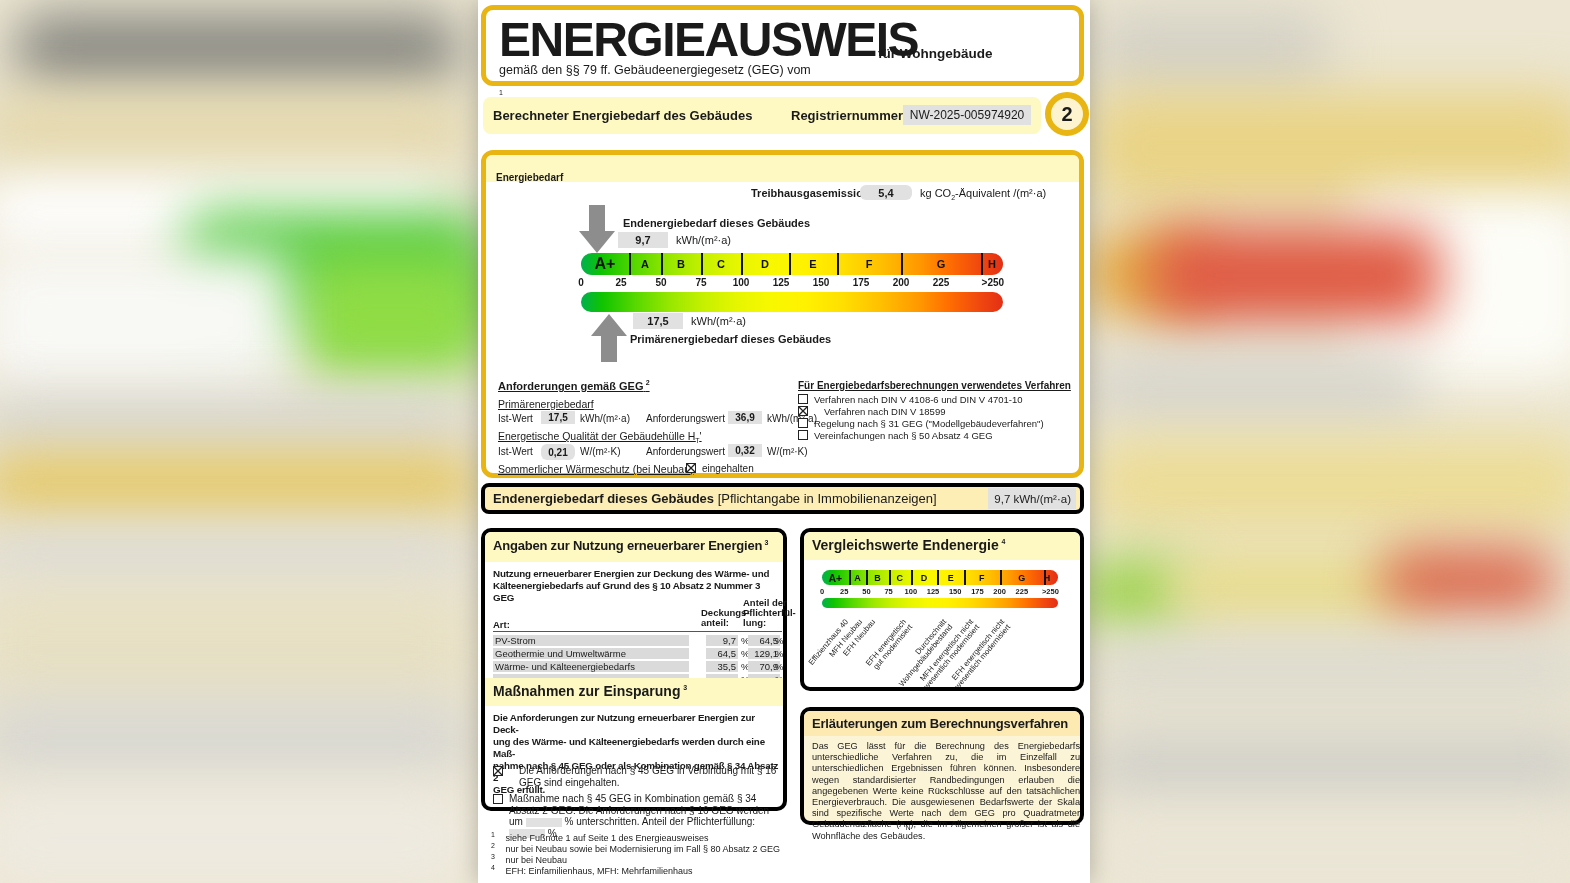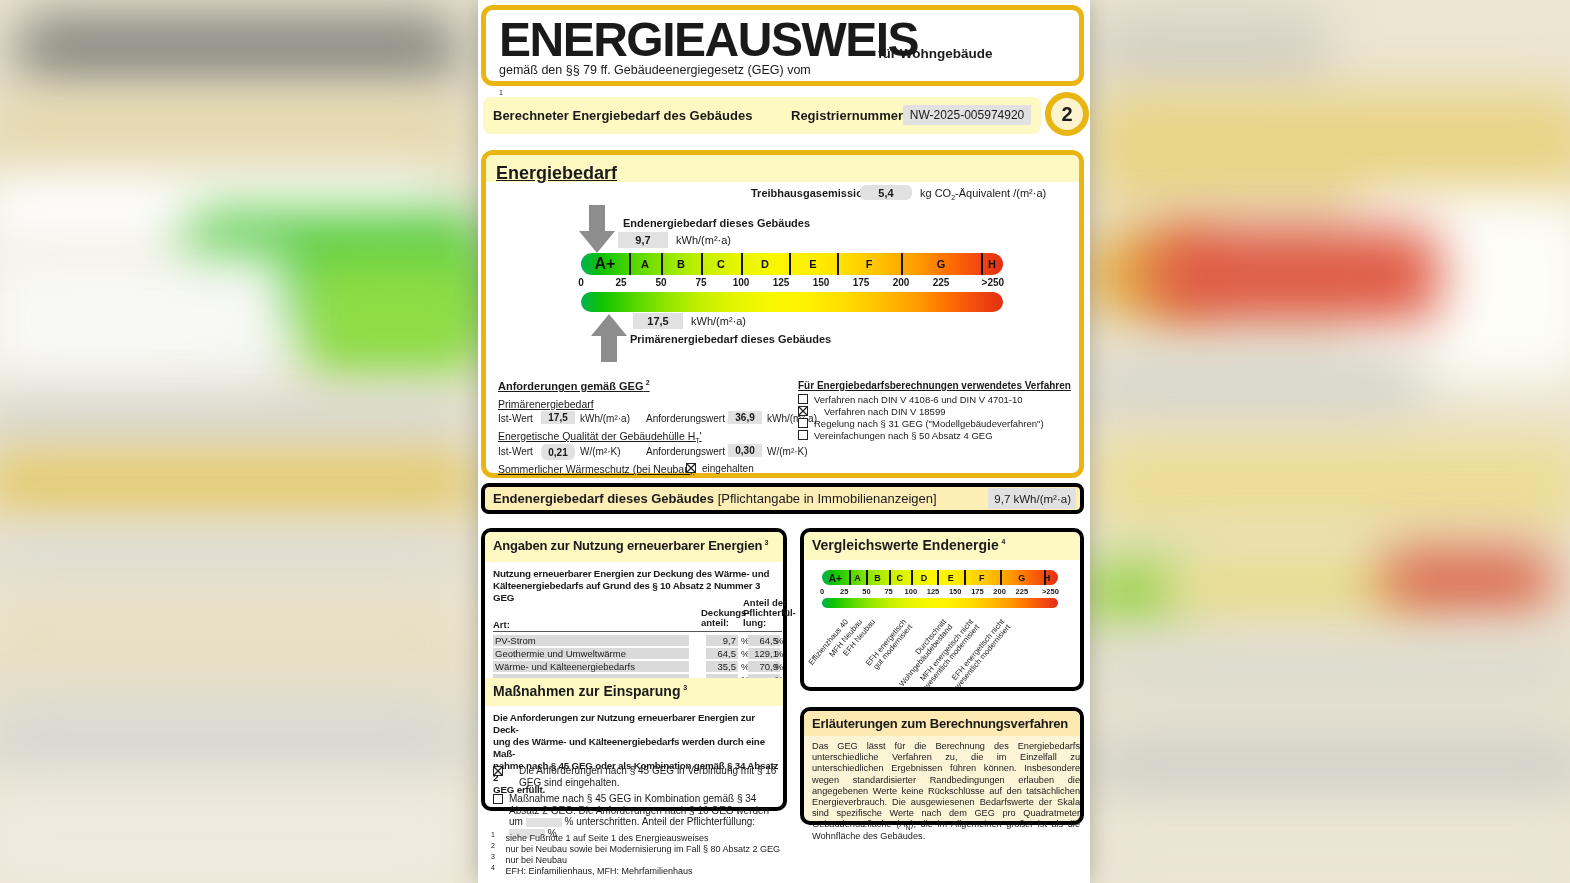--- a/index.html
+++ b/index.html
@@ -84,21 +84,21 @@
 
     <div class="abs strip" style="left:5px;top:97px;width:558px;height:37px;border-radius:8px;">
       <span class="abs b" style="left:10px;top:11px;font-size:13px;">Berechneter Energiebedarf des Gebäudes</span>
       <span class="abs b" style="left:308px;top:11px;font-size:13px;">Registriernummer:</span>
       <span class="abs graybox" style="left:420px;top:8px;width:128px;height:20px;font-size:12px;">NW-2025-005974920</span>
     </div>
     <div class="abs" style="left:567px;top:92px;width:44px;height:44px;border:6px solid #e8b512;border-radius:50%;background:#fdf4cf;box-sizing:border-box;display:flex;align-items:center;justify-content:center;font-size:20px;font-weight:bold;">2</div>
 
     <div class="box" style="left:3px;top:150px;width:603px;height:328px;">
       <div class="strip strip-top" style="height:27px;">
-        <span class="abs b" style="left:10px;top:155px;font-size:18px;position:static;display:inline-block;padding:8px 0 0 10px;text-decoration:underline;">Energiebedarf</span>
+        <span class="abs b" style="left:10px;top:155px;font-size:10px;position:static;display:inline-block;padding:17px 0 0 10px;">Energiebedarf</span>
       </div>
 
       <span class="abs b" style="left:265px;top:32px;font-size:11px;">Treibhausgasemissionen</span>
       <span class="abs graybox b" style="left:374px;top:30px;width:52px;height:15px;font-size:11px;border-radius:6px;">5,4</span>
       <span class="abs" style="left:434px;top:32px;font-size:11px;"><span>kg CO</span><sub>2</sub><span>-Äquivalent /(m²·a)</span></span>
 
       <div class="arrow" id="arrow-down" style="top: 50px; left: 92.52px;">
         <div class="shaft"></div>
         <div class="head-down"></div>
       </div>
@@ -154,21 +154,21 @@
       <span class="abs graybox b" style="left:55px;top:256px;width:34px;height:13px;font-size:10px;">17,5</span>
       <span class="abs" style="left:94px;top:258px;font-size:10px;">kWh/(m²·a)</span>
       <span class="abs" style="left:160px;top:258px;font-size:10px;">Anforderungswert</span>
       <span class="abs graybox b" style="left:242px;top:256px;width:34px;height:13px;font-size:10px;">36,9</span>
       <span class="abs" style="left:281px;top:258px;font-size:10px;">kWh/(m²·a)</span>
       <span class="abs u" style="left:12px;top:275px;font-size:10.5px;"><span>Energetische Qualität der Gebäudehülle H</span><sub>T</sub><span>'</span></span>
       <span class="abs" style="left:12px;top:291px;font-size:10px;">Ist-Wert</span>
       <span class="abs graybox b" style="left:55px;top:289px;width:34px;height:16px;font-size:10px;border-radius:6px;">0,21</span>
       <span class="abs" style="left:94px;top:291px;font-size:10px;">W/(m²·K)</span>
       <span class="abs" style="left:160px;top:291px;font-size:10px;">Anforderungswert</span>
-      <span class="abs graybox b" style="left:242px;top:289px;width:34px;height:13px;font-size:10px;">0,30</span>
+      <span class="abs graybox b" style="left:242px;top:289px;width:34px;height:13px;font-size:10px;">0,32</span>
       <span class="abs" style="left:281px;top:291px;font-size:10px;">W/(m²·K)</span>
       <span class="abs u" style="left:12px;top:308px;font-size:10.5px;">Sommerlicher Wärmeschutz (bei Neubau)</span>
       <span class="abs cb checked" style="left:200px;top:308px;"></span>
       <span class="abs" style="left:216px;top:308px;font-size:10px;">eingehalten</span>
 
       <span class="abs b u" style="left:312px;top:225px;font-size:10px;">Für Energiebedarfsberechnungen verwendetes Verfahren</span>
       <div id="verfahren-options">
           <div class="opt-row" style="left: 312px; top: 239px; width: 285px;">
             <span class="cb" style="margin-top: 0px;"></span>
             <span style="font-size: 9.5px;">Verfahren nach DIN V 4108-6 und DIN V 4701-10</span>

